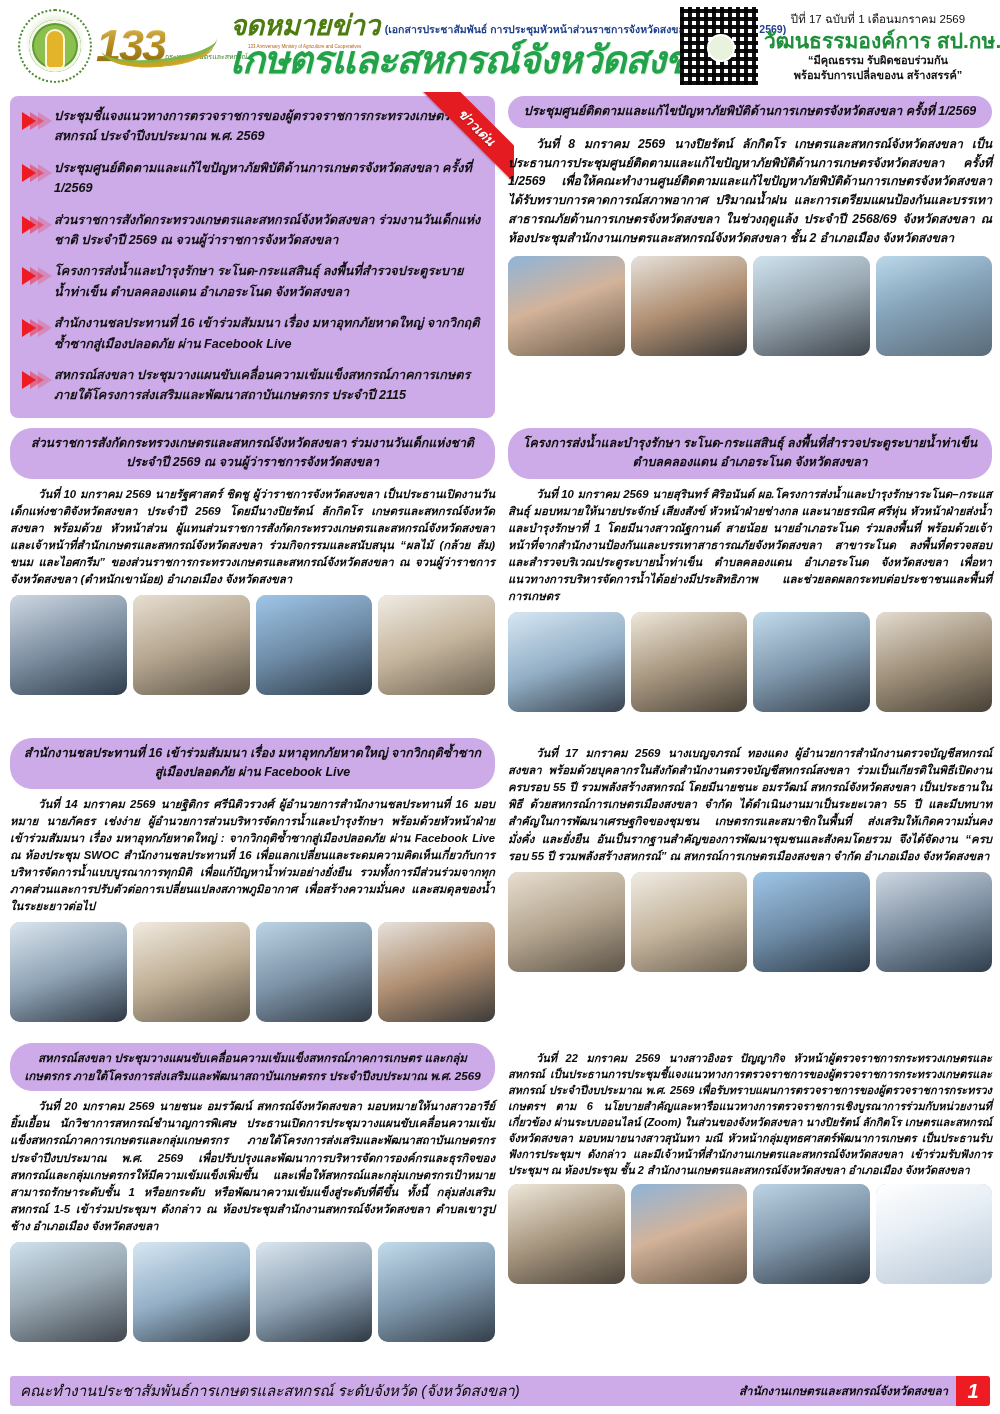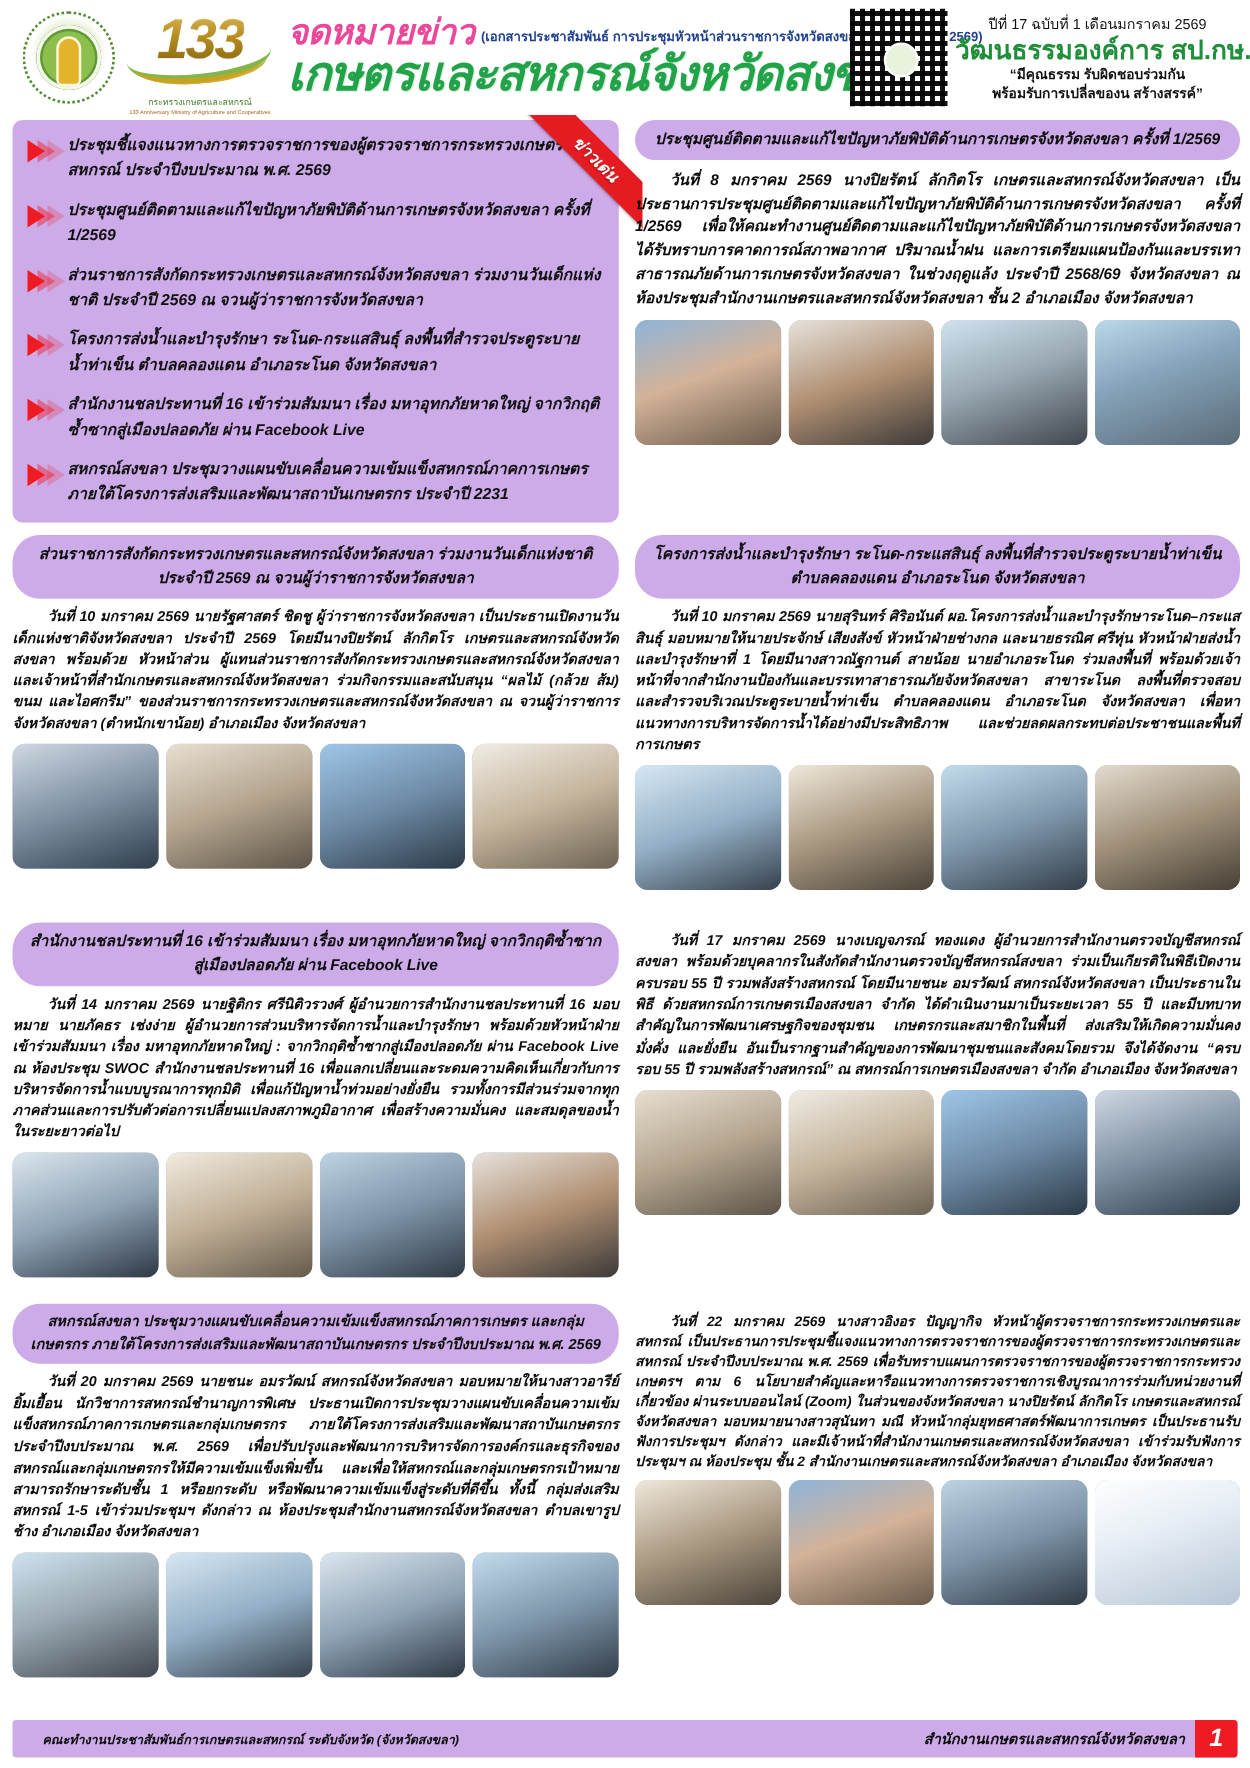--- a/index.html
+++ b/index.html
@@ -22,41 +22,41 @@
     content:""; position:absolute; left:9px; top:9px; right:9px; bottom:9px;
     border-radius:50%; background:#8cc04e;
     box-shadow: inset 0 0 0 3px #f4f8ea, inset 0 0 0 5px #5f9a33;
   }
   .logo-seal::after {
     content:""; position:absolute; left:50%; top:20px; width:16px; height:36px; margin-left:-8px;
     background:#e3b32a; border-radius:8px 8px 3px 3px;
     box-shadow: 0 0 0 2px #fff6d9;
   }
   .logo-133 { position:relative; width:128px; height:80px; flex:none; margin-left:4px;
-              display:flex; flex-direction:column; align-items:center; justify-content:flex-start; }
+              display:flex; align-items:center; justify-content:flex-start; }
   .logo-133 .num {
     font-size: 45px; font-weight: 700; font-style: italic;
     background: linear-gradient(180deg,#f2d070 0%,#c79b22 45%,#8d6a12 100%);
     -webkit-background-clip: text; background-clip: text; color: transparent;
     letter-spacing: -2px; line-height: 50px;
     text-shadow: 0 1px 0 rgba(0,0,0,0.08);
   }
   .logo-133 .swoosh { position:absolute; left:6px; top:34px; width:116px; height:26px;
     border-bottom: 7px solid #7cb342; border-radius: 0 0 60% 60%/0 0 100% 100%;
     transform: rotate(-6deg); opacity:.95; }
   .logo-133 .swoosh2 { position:absolute; left:12px; top:41px; width:106px; height:20px;
     border-bottom: 5px solid #cfa21f; border-radius: 0 0 60% 60%/0 0 100% 100%;
     transform: rotate(-5deg); opacity:.9; }
   .logo-133 .cap1 { font-size:7px; color:#3f7d2a; margin-top:20px; white-space:nowrap; }
   .logo-133 .cap2 { font-size:4.5px; color:#b3641f; white-space:nowrap; }
 
   .masthead { flex:1; padding-left:6px; min-width:0; }
   .mast-line1 { display:flex; align-items:flex-end; gap:5px; }
   .mast-jod {
-    font-size: 28px; font-weight: 800; color:#ec4899; font-style: italic;
+    font-size: 28px; font-weight: 800; color:#4d7c0f; font-style: italic;
     letter-spacing:-0.5px; line-height:1; white-space:nowrap;
   }
   .mast-sub { font-size: 10.5px; color:#1f3f8f; font-weight:700; white-space:nowrap; padding-bottom:2px; }
   .mast-line2 {
     font-size: 38px; font-weight: 800; font-style: italic; color:#22a34a;
     line-height: 1.05; margin-top: 1px; white-space:nowrap; letter-spacing:-1px;
     text-shadow: 1px 1px 0 #d8efdd;
   }
   .qr { width:78px; height:78px; flex:none; margin-right:6px; position:relative; }
   .qr-grid { width:100%; height:100%; background:
@@ -135,21 +135,21 @@
   .pM i{background:linear-gradient(160deg,#dbe6ef 0%,#8fa3b5 50%,#2e3844 100%);}
   .pN i{background:linear-gradient(160deg,#f1ebe0 0%,#bfae95 50%,#645a4b 100%);}
   .pO i{background:linear-gradient(160deg,#bcd4e6 0%,#7d93a7 50%,#303a45 100%);}
   .pP i{background:linear-gradient(160deg,#ffffff 0%,#e7eef5 40%,#b8c7d6 100%);}
 
   
   .footer {
     position:absolute; left:10px; right:10px; bottom:8px; height:30px;
     background:#cdaae8; border-radius:3px; display:flex; align-items:center;
   }
-  .footer-left { font-size:10px; font-style:italic; font-weight:700; color:#0b0b0b; padding-left:24px; }
+  .footer-left { font-size:15px; font-style:italic; font-weight:400; color:#0b0b0b; padding-left:10px; }
   .footer-right { margin-left:auto; font-size:11.6px; font-style:italic; font-weight:700; color:#0b0b0b; padding-right:8px; }
   .page-badge {
     width:34px; height:30px; background:#ef1b23; color:#fff; font-size:20px; font-weight:800;
     font-style:italic; display:flex; align-items:center; justify-content:center; flex:none;
     border-radius:0 3px 3px 0;
   }
 </style>
 </head>
 <body>
 
@@ -228,21 +228,21 @@
             <i class="tri c"></i>
           </span>
         <span class="feat-text">สำนักงานชลประทานที่ 16 เข้าร่วมสัมมนา เรื่อง มหาอุทกภัยหาดใหญ่ จากวิกฤติซ้ำซากสู่เมืองปลอดภัย ผ่าน Facebook Live</span>
       </div>
       <div class="feat-item">
         <span class="tri-group">
             <i class="tri a"></i>
             <i class="tri b"></i>
             <i class="tri c"></i>
           </span>
-        <span class="feat-text">สหกรณ์สงขลา ประชุมวางแผนขับเคลื่อนความเข้มแข็งสหกรณ์ภาคการเกษตร ภายใต้โครงการส่งเสริมและพัฒนาสถาบันเกษตรกร ประจำปี 2231</span>
+        <span class="feat-text">สหกรณ์สงขลา ประชุมวางแผนขับเคลื่อนความเข้มแข็งสหกรณ์ภาคการเกษตร ภายใต้โครงการส่งเสริมและพัฒนาสถาบันเกษตรกร ประจำปี 2115</span>
       </div>
     </div>
   </div>
 
   <div class="ribbon" style="left:418px; top:92px;">
     <div class="band">
         <span>ข่าวเด่น</span>
       </div>
   </div>
 

